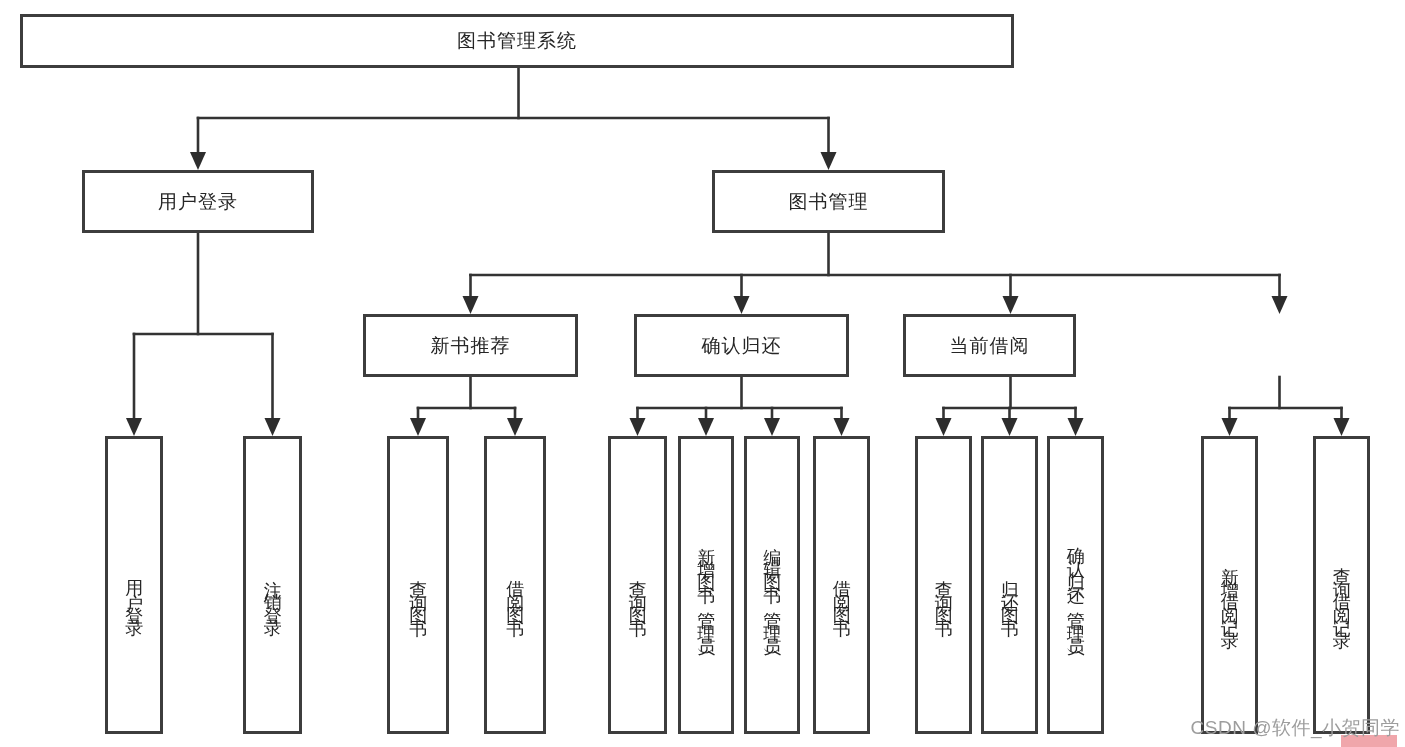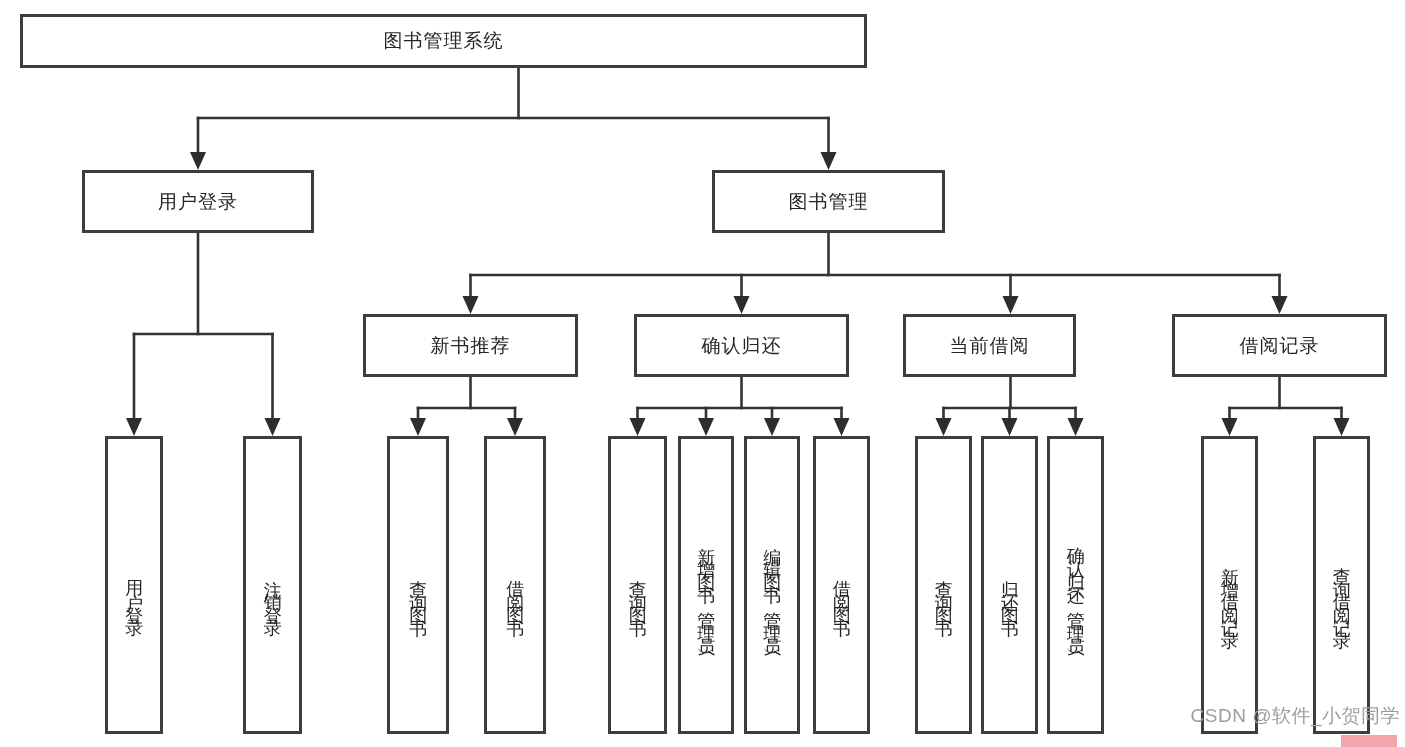--- a/index.html
+++ b/index.html
@@ -15,21 +15,21 @@
     color:#262626;
   }
   .hnode{font-size:19px;letter-spacing:1px;}
   .leaf{top:436px;height:298px;}
   .vtext{
     writing-mode:vertical-rl;text-orientation:mixed;
     font-size:18px;letter-spacing:13px;line-height:1.25;
     margin-bottom:-13px;white-space:nowrap;color:#262626;
   }
   .watermark{
-    position:absolute;right:5px;bottom:18px;z-index:5;
+    position:absolute;right:5px;bottom:6px;z-index:5;
     font-size:19px;color:#9d9d9d;letter-spacing:0.5px;
   }
   .watermark-accent{
     position:absolute;right:8px;bottom:0;width:56px;height:12px;
     background:#f0a6ab;z-index:4;
   }
 </style>
 </head>
 <body>
 
@@ -83,42 +83,39 @@
       <line x1="1075.5" y1="408" x2="1075.5" y2="420" stroke="#333333" stroke-width="2.6" stroke-linecap="square"></line>
       <polygon points="1067.5,418 1083.5,418 1075.5,436" fill="#2d2d2d"></polygon>
       <line x1="1279.5" y1="377" x2="1279.5" y2="408" stroke="#333333" stroke-width="2.6" stroke-linecap="square"></line>
       <line x1="1229.5" y1="408" x2="1341.5" y2="408" stroke="#333333" stroke-width="2.6" stroke-linecap="square"></line>
       <line x1="1229.5" y1="408" x2="1229.5" y2="420" stroke="#333333" stroke-width="2.6" stroke-linecap="square"></line>
       <polygon points="1221.5,418 1237.5,418 1229.5,436" fill="#2d2d2d"></polygon>
       <line x1="1341.5" y1="408" x2="1341.5" y2="420" stroke="#333333" stroke-width="2.6" stroke-linecap="square"></line>
       <polygon points="1333.5,418 1349.5,418 1341.5,436" fill="#2d2d2d"></polygon>
     </svg>
 
-  <div class="node hnode" style="left:20px;top:14px;width:847px;height:54px">
+  <div class="node hnode" style="left:20px;top:14px;width:994px;height:54px">
     <span>图书管理系统</span>
   </div>
 
   <div class="node hnode" style="left:82px;top:170px;width:232px;height:63px">
     <span>用户登录</span>
   </div>
   <div class="node hnode" style="left:712px;top:170px;width:233px;height:63px">
     <span>图书管理</span>
   </div>
 
   <div class="node hnode" style="left:363px;top:314px;width:215px;height:63px">
     <span>新书推荐</span>
   </div>
   <div class="node hnode" style="left:634px;top:314px;width:215px;height:63px">
     <span>确认归还</span>
   </div>
   <div class="node hnode" style="left:903px;top:314px;width:173px;height:63px">
     <span>当前借阅</span>
-  </div>
-  <div class="node hnode" style="left:1172px;top:314px;width:215px;height:63px">
-    <span>借阅记录</span>
   </div>
 
   <div class="node leaf" style="left:105px;width:58px">
     <span class="vtext">用户登录</span>
   </div>
   <div class="node leaf" style="left:243px;width:59px">
     <span class="vtext">注销登录</span>
   </div>
 
   <div class="node leaf" style="left:387px;width:62px">

